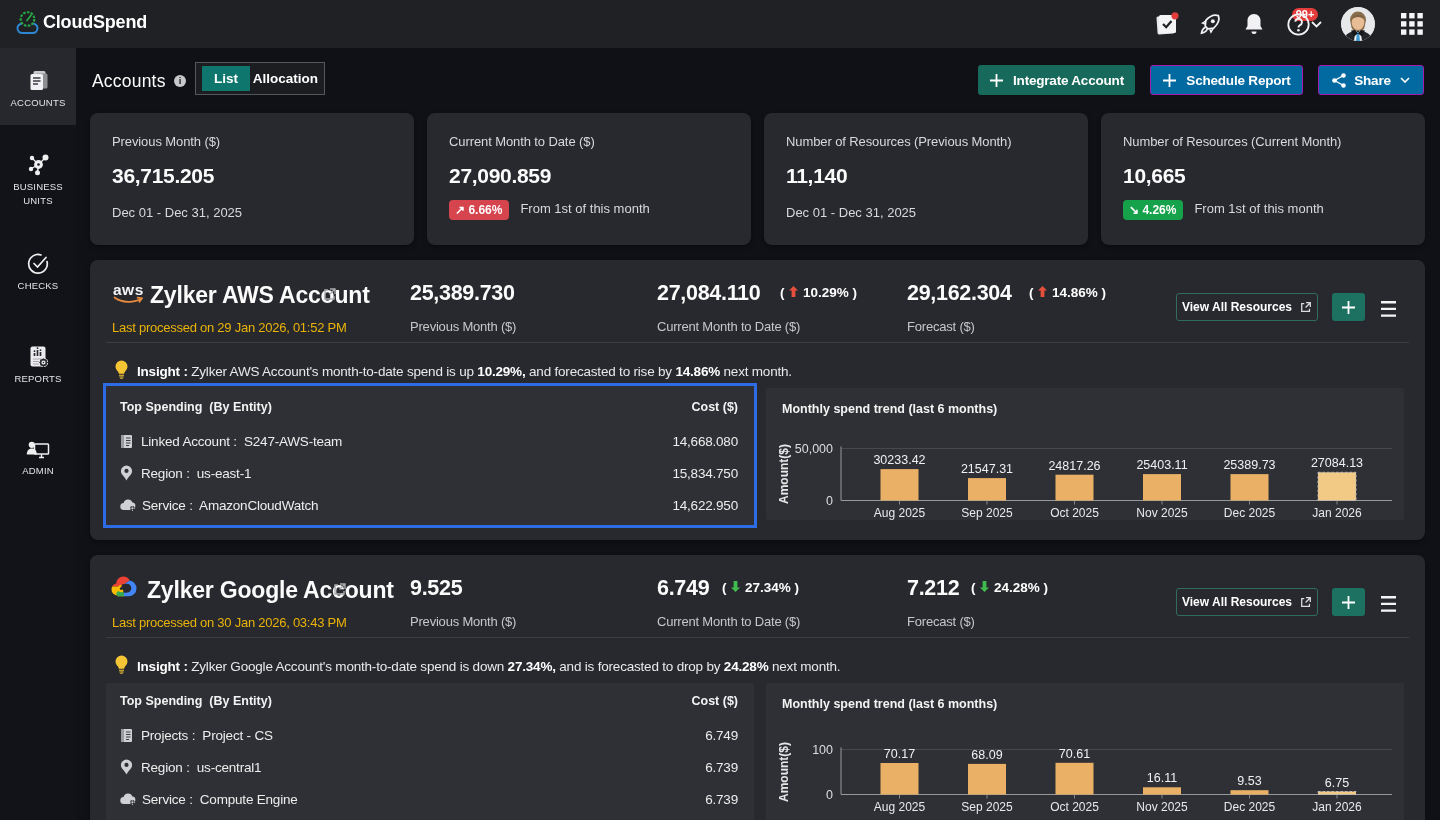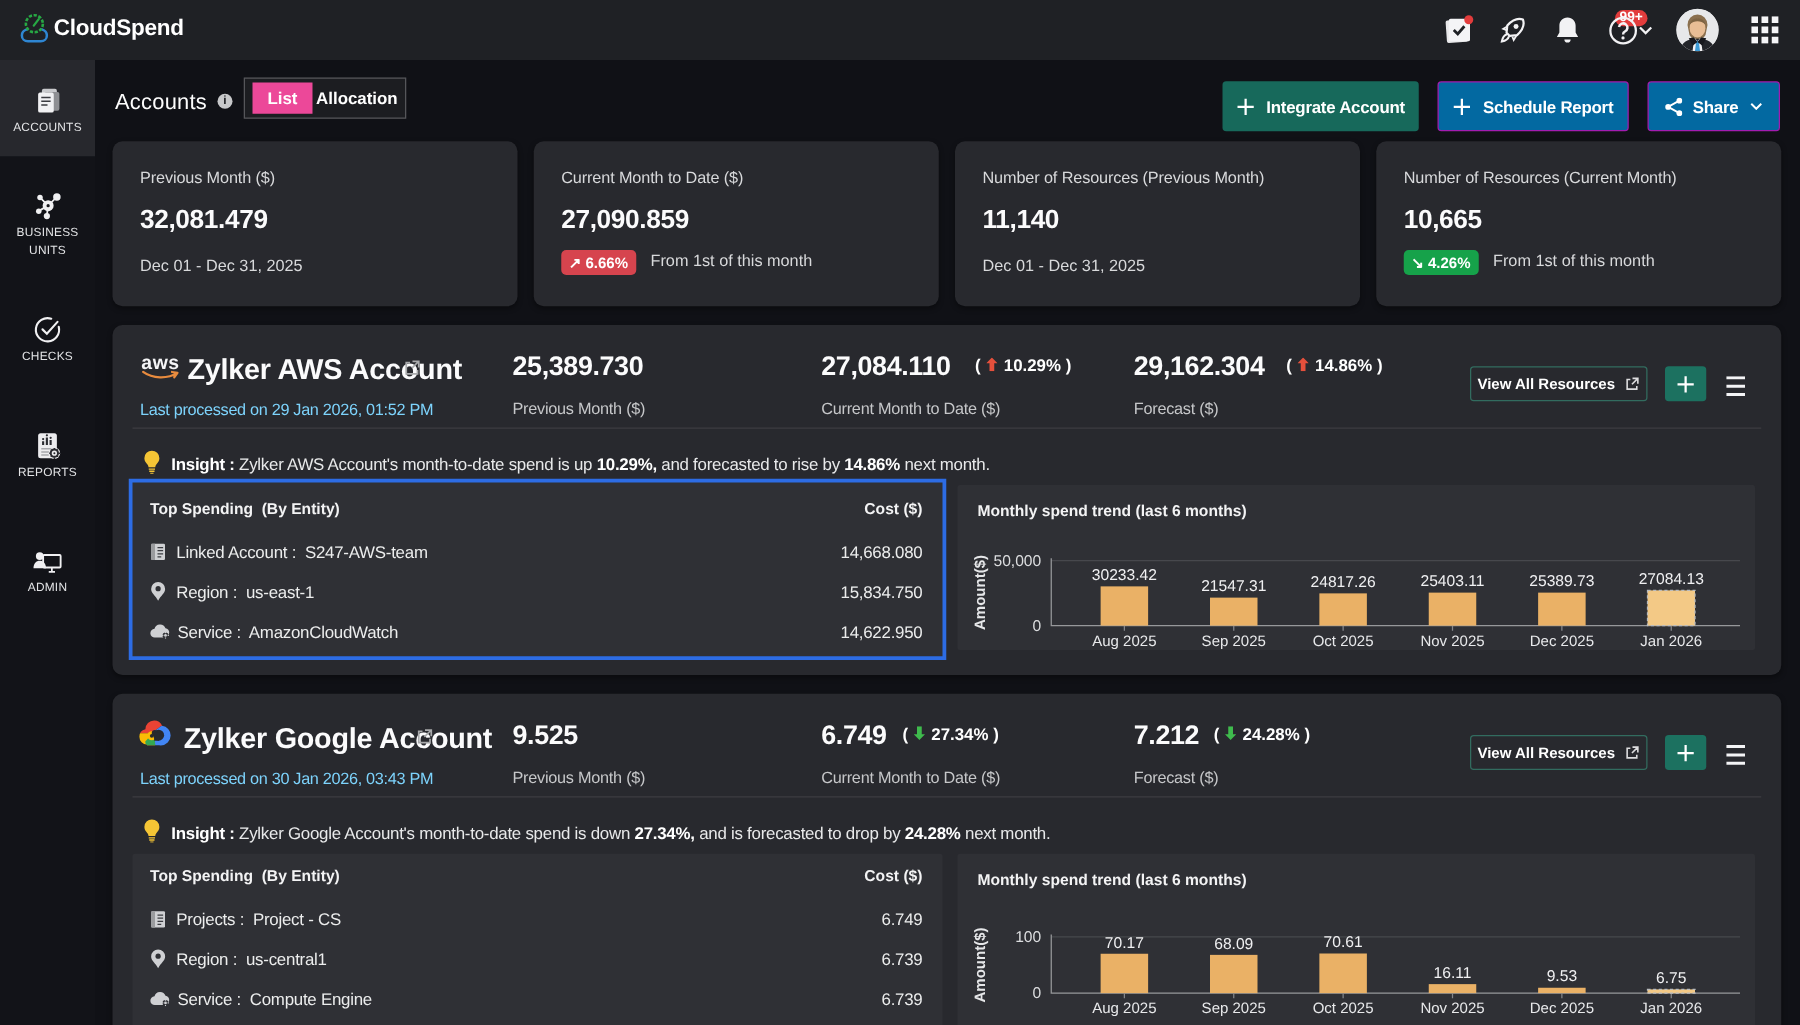--- a/index.html
+++ b/index.html
@@ -13,37 +13,37 @@
 
 #sidebar { position:absolute; top:48px; left:0; width:76px; height:772px; background:#121318; }
 .navitem { position:absolute; left:0; width:76px; text-align:center; color:#e3e4e6; }
 .navitem .lbl { font-size:9.5px; letter-spacing:0.2px; line-height:13.5px; margin-top:3px; }
 .navitem svg { display:block; margin:0 auto; }
 .nav-active { background:#27282d; }
 
 .pgtitle { position:absolute; left:92px; top:71px; color:#fdfdfd; font-size:17.5px; letter-spacing:0.2px; }
 .info-i { position:absolute; left:174px; top:75px; width:12px; height:12px; border-radius:50%; background:#c7c8ca; color:#17181c; font-size:9.5px; font-weight:bold; text-align:center; line-height:12px; }
 #toggle { position:absolute; left:195px; top:62px; width:130px; height:33px; background:#1c1d21; border:1px solid #55565a; display:flex; align-items:center; padding:3px 3px 3px 6px; }
-#toggle .on { background:#ec4899; color:#fff; font-weight:bold; font-size:13.5px; width:48px; height:25px; line-height:25px; text-align:center; }
+#toggle .on { background:#0f766e; color:#fff; font-weight:bold; font-size:13.5px; width:48px; height:25px; line-height:25px; text-align:center; }
 #toggle .off { color:#fff; font-weight:bold; font-size:13.5px; flex:1; text-align:center; }
-.btn { position:absolute; top:65px; height:40px; border-radius:3px; display:flex; align-items:center; justify-content:center; color:#fff; font-size:13.5px; font-weight:bold; letter-spacing:-0.2px; white-space:nowrap;text-align:center; }
+.btn { position:absolute; top:65px; height:30px; border-radius:3px; display:flex; align-items:center; justify-content:center; color:#fff; font-size:13.5px; font-weight:bold; letter-spacing:-0.2px; white-space:nowrap;text-align:center; }
 .btn-fill { background:#17695b; }
 .btn-line { background:#0369a1; border:1px solid #a21caf; }
 
 .scard { position:absolute; top:113px; width:324px; height:132px; background:#28292e; border-radius:8px; padding:21px 22px; box-shadow:0 2px 4px rgba(0,0,0,0.35); }
 .scard .l1 { color:#d8d9db; font-size:13px; letter-spacing:-0.1px; }
 .scard .l2 { color:#fbfbfc; font-size:21px; font-weight:bold; margin-top:15px; letter-spacing:-0.3px; }
 .scard .l3 { color:#d8d9db; font-size:13px; margin-top:17px; }
 .badge { display:inline-block; border-radius:4px; color:#fff; font-size:12px; font-weight:bold; padding:3px 7px 3px 6px; vertical-align:middle; }
 .badge-r { background:#d6444e; }
 .badge-g { background:#16a24a; }
 
 .acard { position:absolute; left:90px; width:1335px; background:#28292e; border-radius:8px; box-shadow:0 2px 4px rgba(0,0,0,0.35); }
 .acct-title { color:#fbfbfc; font-size:23px; font-weight:bold; letter-spacing:-0.2px; }
-.acct-sub { color:#7dd3fc; font-size:13px; letter-spacing:-0.25px; }
+.acct-sub { color:#eab308; font-size:13px; letter-spacing:-0.25px; }
 .bigval { color:#fbfbfc; font-size:21.5px; font-weight:bold; letter-spacing:-0.3px; }
 .col-lbl { color:#c6c7c9; font-size:13px; letter-spacing:-0.2px; }
 .pct { font-size:13.5px; font-weight:bold; color:#fff; letter-spacing:0; }
 .divider { position:absolute; left:16px; right:16px; height:1px; background:#3c3d41; }
 .insight { position:absolute; left:47px; color:#e8e9ea; font-size:13.5px; letter-spacing:-0.2px; }
 .insight b { color:#fff; }
 .panel { position:absolute; background:#2f3035; border-radius:2px; }
 .tbl-h { color:#f3f3f4; font-size:12.5px; font-weight:bold;text-align:right; }
 .trow { position:absolute; left:14px; right:14px; height:32px; color:#eceded; font-size:13.5px; letter-spacing:-0.2px; display:flex; align-items:center; }
 .trow .cost { position:absolute; right:2px; }
@@ -204,21 +204,21 @@
     <path d="M2.5 7.5 L11.5 2.5 M2.5 7.5 L11.5 12.5" stroke="#fff" stroke-width="1.4"></path>
   </svg>
   Share
   <svg width="10" height="6" viewBox="0 0 10 6" style="margin-left:9px;">
       <path d="M1 1 L5 5 L9 1" stroke="#fff" stroke-width="1.6" fill="none"></path>
     </svg>
 </div>
 
 <div class="scard" style="left:90px;">
   <div class="l1">Previous Month ($)</div>
-  <div class="l2">32,081.479</div>
+  <div class="l2">36,715.205</div>
   <div class="l3">Dec 01 - Dec 31, 2025</div>
 </div>
 <div class="scard" style="left:427px;">
   <div class="l1">Current Month to Date ($)</div>
   <div class="l2">27,090.859</div>
   <div class="l3" style="margin-top:12px;"><span class="badge badge-r">↗ 6.66%</span><span style="margin-left:11px;">From 1st of this month</span></div>
 </div>
 <div class="scard" style="left:764px;">
   <div class="l1">Number of Resources (Previous Month)</div>
   <div class="l2">11,140</div>

